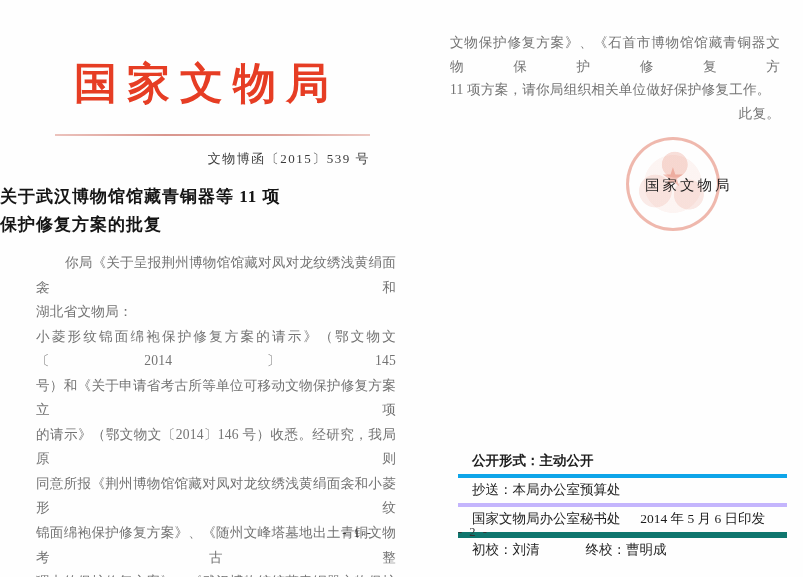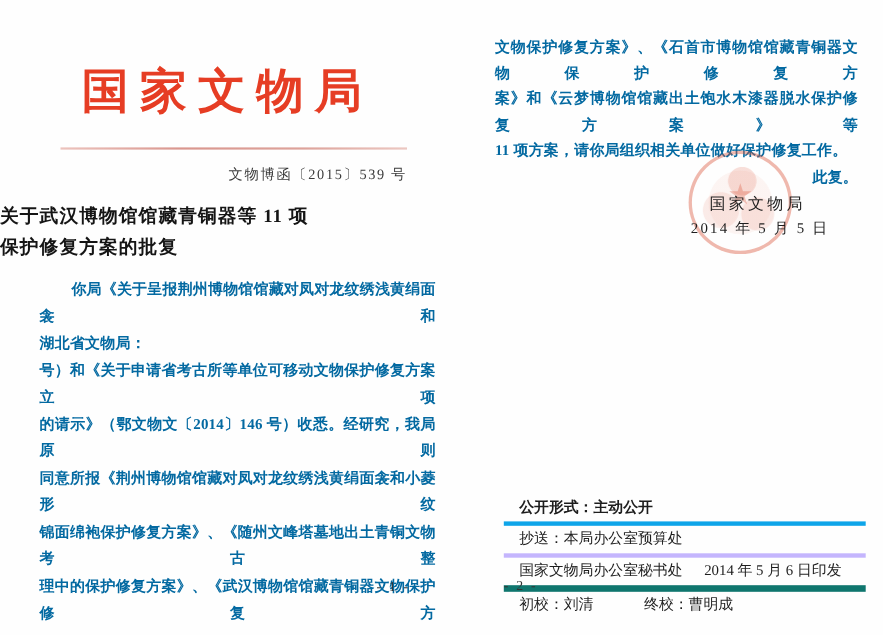--- a/index.html
+++ b/index.html
@@ -25,21 +25,21 @@
   .doc-number {
     position:absolute; top:150px; right:33px;
     font-size:13px; letter-spacing:1.5px; color:#3a3a3a;
   }
   .doc-title {
     position:absolute; top:183px; left:0; width:100%;
     font-weight:bold; color:#151515;
     font-size:17px; line-height:28px; letter-spacing:1px;
   }
 
-  .body-text { position:absolute; color:#0369a1;font-weight:bold; }
+  .body-text { position:absolute; color:#737373; }
   .body1 { left:36px; top:251px; width:360px; font-size:13.6px; line-height:24.55px; }
   .body2 { left:20px; top:31px;  width:330px; font-size:13.6px; line-height:23.6px; }
   .line { white-space:nowrap; letter-spacing:0.2px; }
   .line.fill { white-space:normal; text-align:justify; text-align-last:justify; }
   .line.indent { text-indent:28px;text-align:right; }
 
   .pagenum { position:absolute; font-size:12.5px; letter-spacing:2px; color:#333; }
   .pagenum-1 { top:526px; right:30px; }
   .pagenum-2 { top:525px; left:28px; }
 
@@ -84,43 +84,42 @@
     <div class="letterhead">国家文物局</div>
     <div class="red-rule"></div>
     <div class="doc-number">文物博函〔2015〕539 号</div>
     <div class="doc-title">
       <div>关于武汉博物馆馆藏青铜器等 11 项</div>
       <div>保护修复方案的批复</div>
     </div>
     <div class="body-text body1">
       <div class="line fill indent">你局《关于呈报荆州博物馆馆藏对凤对龙纹绣浅黄绢面衾和</div>
       <div class="line">湖北省文物局：</div>
+      <div class="line fill">小菱形纹锦面绵袍保护修复方案的请示》（鄂文物文〔2014〕145</div>
       <div class="line fill">号）和《关于申请省考古所等单位可移动文物保护修复方案立项</div>
       <div class="line fill">的请示》（鄂文物文〔2014〕146 号）收悉。经研究，我局原则</div>
       <div class="line fill">同意所报《荆州博物馆馆藏对凤对龙纹绣浅黄绢面衾和小菱形纹</div>
       <div class="line fill">锦面绵袍保护修复方案》、《随州文峰塔墓地出土青铜文物考古整</div>
       <div class="line fill">理中的保护修复方案》、《武汉博物馆馆藏青铜器文物保护修复方</div>
 
     </div>
     <div class="pagenum pagenum-1">- 1 -</div>
   </div>
 
   <div class="page page-right">
     <div class="body-text body2">
       <div class="line fill">文物保护修复方案》、《石首市博物馆馆藏青铜器文物保护修复方</div>
-      <div class="line fill">案》和《云梦博物馆馆藏出土饱水木漆器脱水保护修复方案》等</div>
       <div class="line">11 项方案，请你局组织相关单位做好保护修复工作。</div>
       <div class="line indent">此复。</div>
     </div>
 
     <div class="seal">
       <span class="star">★</span>
     </div>
     <div class="signer">国家文物局</div>
-    <div class="sign-date">2014 年 5 月 5 日</div>
 
     <div class="footer-block">
       <div class="f-row bold">公开形式：主动公开</div>
       <div class="f-row mid">抄送：本局办公室预算处</div>
       <div class="f-row spread">
         <span>国家文物局办公室秘书处</span>
         <span>2014 年 5 月 6 日印发</span>
       </div>
       <div class="f-row">
         <span>初校：刘清</span><span class="gap"></span><span>终校：曹明成</span>

